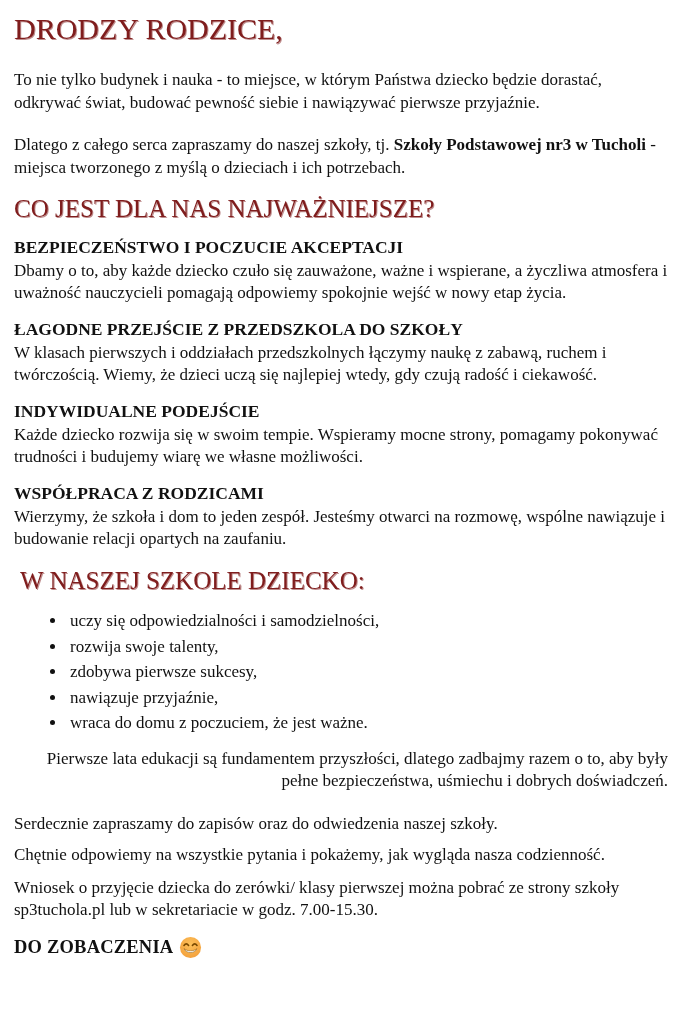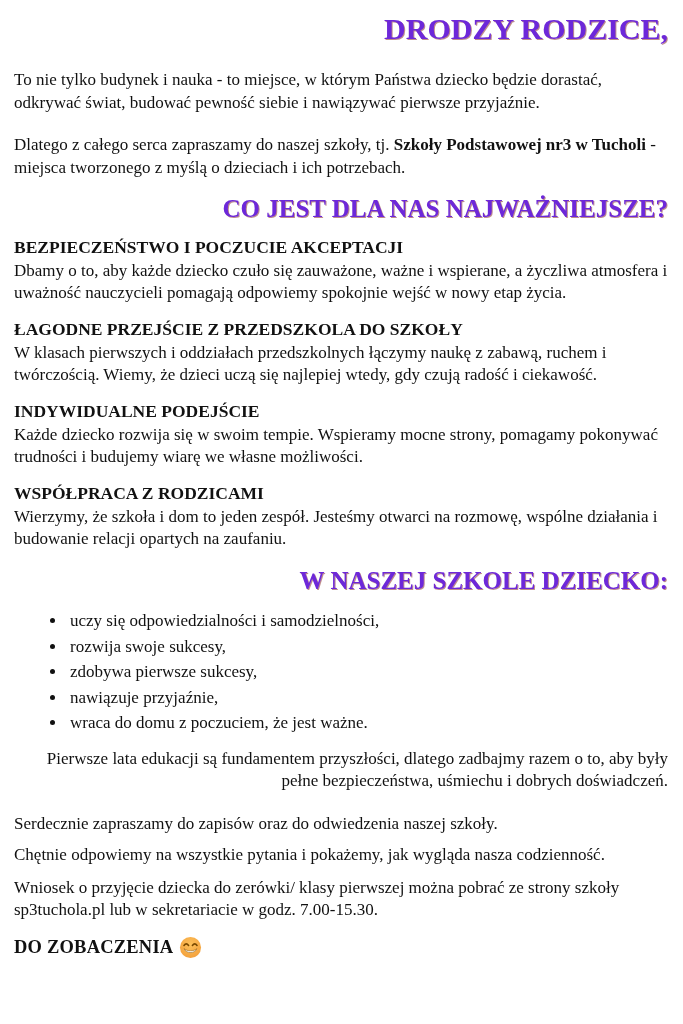--- a/index.html
+++ b/index.html
@@ -6,25 +6,24 @@
   html, body { margin: 0; padding: 0; }
   body {
     width: 683px; height: 1024px; overflow: hidden;
     background: #ffffff;
     font-family: "Liberation Serif", serif;
     color: #111111;
   }
   .page { padding: 8px 15px 0 14px; }
 
   .red-heading {
-    color: #6d28d9;
-    font-weight: bold;
+    color: #7f1d1d;
+    font-weight: normal;
     text-shadow: 1px 1px 0 rgba(110,0,0,0.45);
     margin: 0;
-    text-align: right;
   }
   h1.main-title { font-size: 30px; line-height: 1.1; margin: 4px 0 24px 0; }
   h2.section-title { font-size: 25px; line-height: 1.1; margin: 16px 0 14px 0; }
   h2.section-title.indented { margin-left: 6px; }
   h2.openday-title { font-size: 29px; line-height: 1.1; margin: 16px 0 20px 0; letter-spacing: -0.3px; }
 
   p.body-text {
     font-size: 17px; line-height: 22.5px;
     margin: 0; max-width: 660px;
   }
@@ -79,28 +78,28 @@
     <p class="body-text">W klasach pierwszych i oddziałach przedszkolnych łączymy naukę z zabawą, ruchem i twórczością. Wiemy, że dzieci uczą się najlepiej wtedy, gdy czują radość i ciekawość.</p>
   </div>
 
   <div class="subsection">
     <h3>INDYWIDUALNE PODEJŚCIE</h3>
     <p class="body-text">Każde dziecko rozwija się w swoim tempie. Wspieramy mocne strony, pomagamy pokonywać trudności i budujemy wiarę we własne możliwości.</p>
   </div>
 
   <div class="subsection">
     <h3>WSPÓŁPRACA Z RODZICAMI</h3>
-    <p class="body-text">Wierzymy, że szkoła i dom to jeden zespół. Jesteśmy otwarci na rozmowę, wspólne działania i budowanie relacji opartych na zaufaniu.</p>
+    <p class="body-text">Wierzymy, że szkoła i dom to jeden zespół. Jesteśmy otwarci na rozmowę, wspólne nawiązuje i budowanie relacji opartych na zaufaniu.</p>
   </div>
 
   <h2 class="red-heading section-title indented">W NASZEJ SZKOLE DZIECKO:</h2>
 
   <ul class="child-list">
     <li>uczy się odpowiedzialności i samodzielności,</li>
-    <li>rozwija swoje sukcesy,</li>
+    <li>rozwija swoje talenty,</li>
     <li>zdobywa pierwsze sukcesy,</li>
     <li>nawiązuje  przyjaźnie,</li>
     <li>wraca do domu z poczuciem, że jest ważne.</li>
   </ul>
 
   <p class="body-text closing-1">Pierwsze lata edukacji są fundamentem przyszłości, dlatego zadbajmy razem o to, aby były pełne bezpieczeństwa, uśmiechu i dobrych doświadczeń.</p>
   <p class="body-text closing-2">Serdecznie zapraszamy do zapisów oraz do odwiedzenia naszej szkoły.</p>
   <p class="body-text closing-3">Chętnie odpowiemy na wszystkie pytania i pokażemy, jak wygląda nasza codzienność.</p>
 
 

